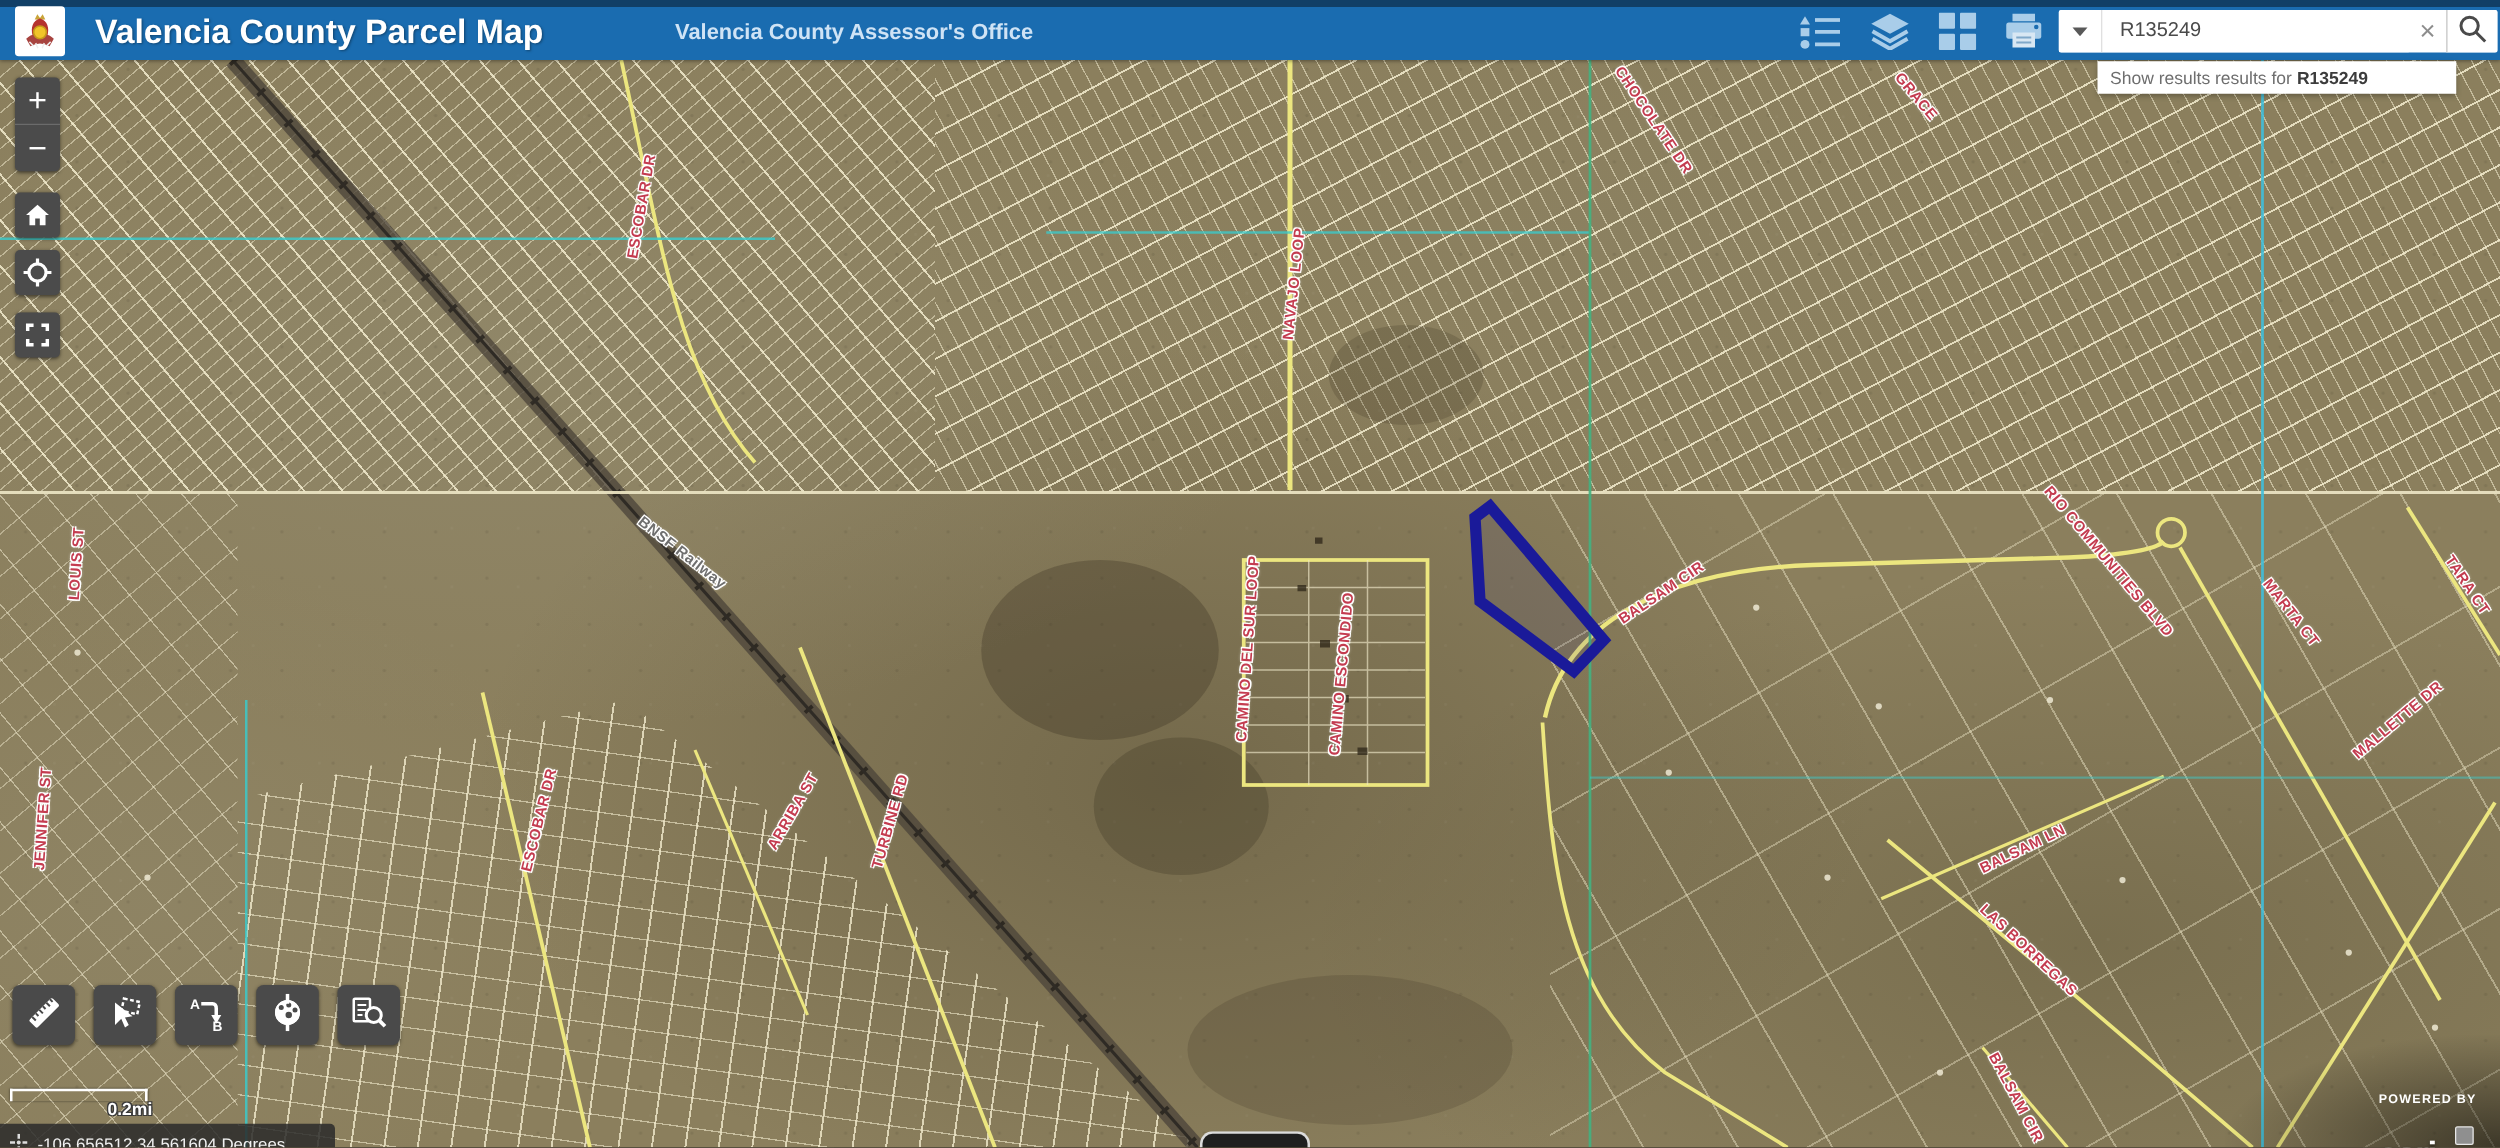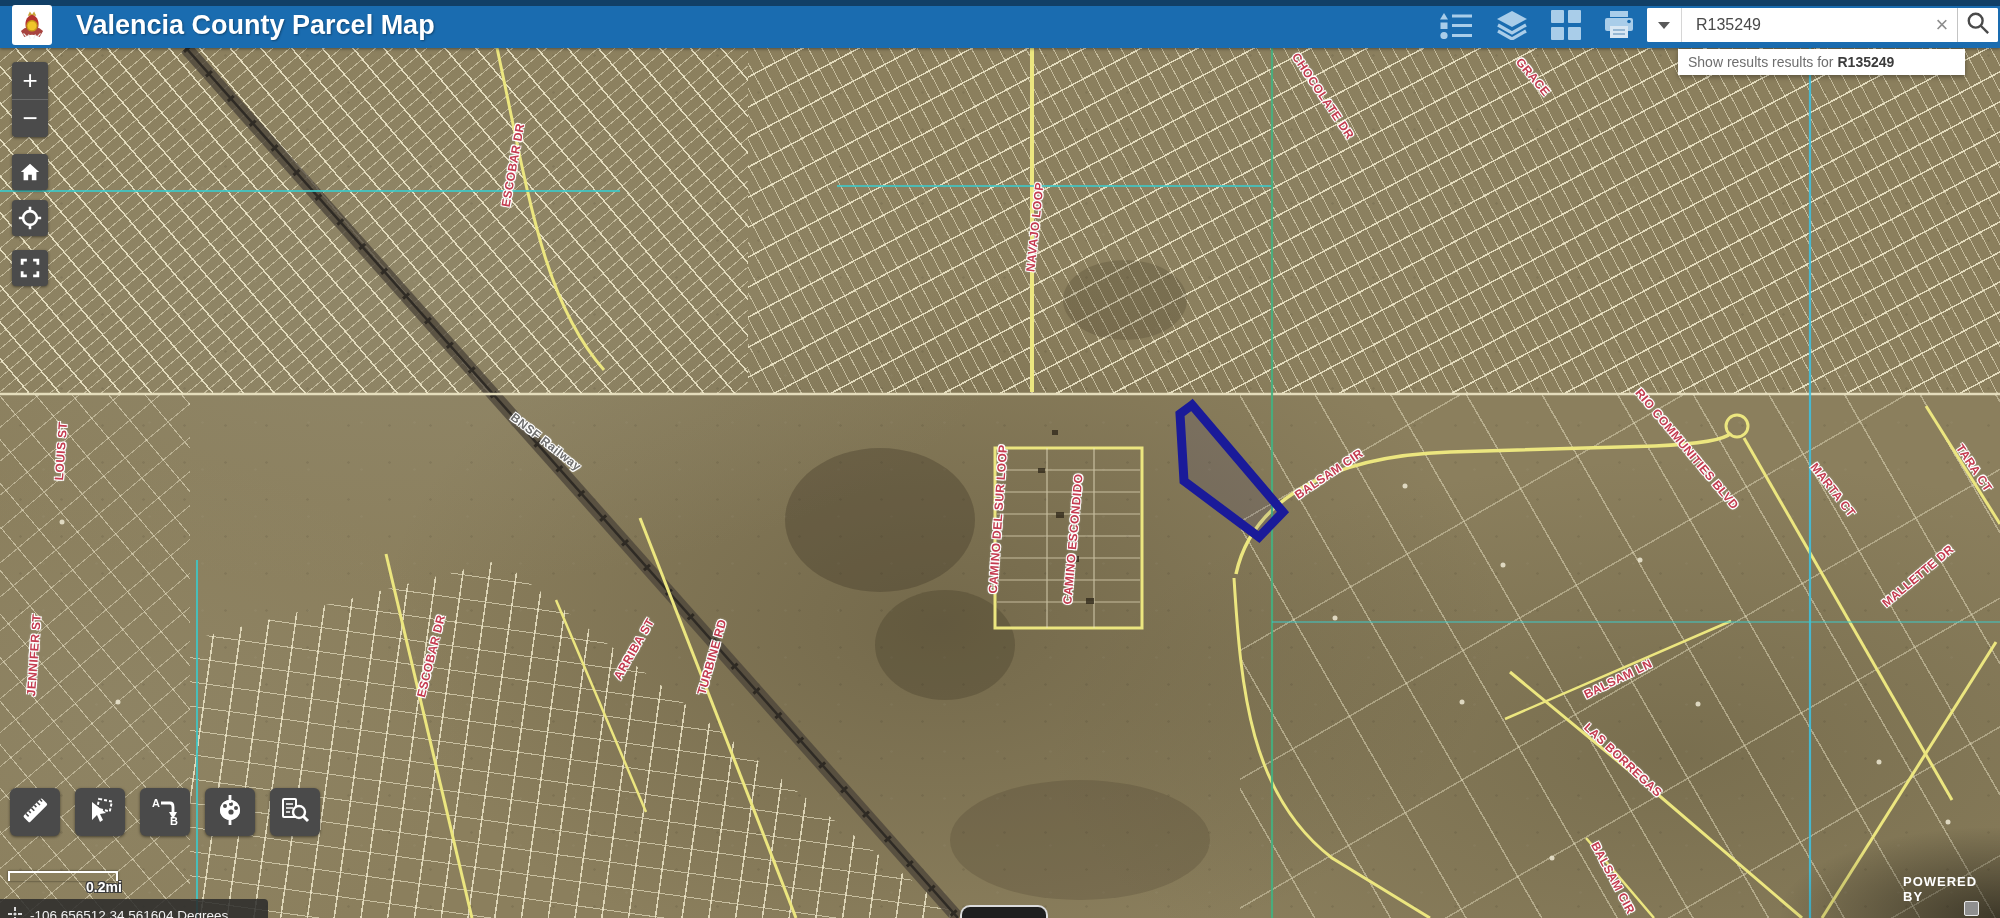--- a/index.html
+++ b/index.html
@@ -66,21 +66,21 @@
   #scalebar-label{position:absolute;left:86px;top:879px;color:#fff;font-size:14px;font-weight:bold;z-index:6;
     text-shadow:-1px -1px 0 #3a3a3a,1px -1px 0 #3a3a3a,-1px 1px 0 #3a3a3a,1px 1px 0 #3a3a3a;}
   #coords-bar{position:absolute;left:0;top:899px;width:268px;height:33px;background:rgba(42,42,42,.85);border-radius:0 4px 0 0;
     display:flex;align-items:center;z-index:6;color:#f2f2f2;font-size:13.5px;}
   #coords-icon{margin:0 8px 0 8px;}
 
   
   #corner-shade{position:absolute;right:0;bottom:0;width:220px;height:90px;z-index:5;
     background:radial-gradient(ellipse at 100% 100%, rgba(0,0,0,.55), transparent 72%);}
   #esri-block{position:absolute;left:1903px;top:874px;z-index:6;color:#fff;}
-  #powered-by{font-size:13px;font-weight:bold;letter-spacing:1px;}
+  #powered-by{font-size:10px;font-weight:bold;letter-spacing:1px;}
   #esri-brand{font-size:28px;font-weight:bold;line-height:24px;letter-spacing:-1px;text-shadow:0 1px 3px rgba(0,0,0,.6);margin-top:27px;}
   #attr-toggle{position:absolute;left:1964px;top:901px;width:13px;height:13px;background:#8f8f8f;border:1px solid #e8e8e8;border-radius:2px;z-index:6;cursor:pointer;}
   #bottom-tab{position:absolute;left:960px;top:905px;width:84px;height:13px;background:#1f1f1f;border:2px solid #dcdcdc;border-bottom:none;border-radius:10px 10px 0 0;z-index:6;cursor:pointer;}
 </style>
 </head>
 <body>
 
 <div id="app">
 
   <div id="map-canvas" style="position:absolute;inset:0;">
@@ -298,20 +298,21 @@
     <div id="logo">
       <svg width="34" height="34" viewBox="0 0 40 40">
         <polygon points="15,9 17.5,4 20,7.5 22.5,4 25,9" fill="#caa53a"></polygon>
         <path d="M20,8 C13,10 11,17 13,24 L20,30 L27,24 C29,17 27,10 20,8 Z" fill="#b5332e"></path>
         <path d="M7,27 Q13,21 20,24 Q27,21 33,27 L29,34 Q20,29 11,34 Z" fill="#a84440"></path>
         <path d="M10,30 L14,34 M16,31 L18,36 M24,31 L22,36 M30,30 L26,34" stroke="#eee" stroke-width="1.4"></path>
         <circle cx="20" cy="21" r="6" fill="#f0c529" stroke="#c59a1a" stroke-width="1.5"></circle>
       </svg>
     </div>
     <div id="app-title">Valencia County Parcel Map</div>
+    <div id="app-subtitle">Valencia County Assessor's Office</div>
 
     <div class="hbtn" style="left:1438px;">
         <span>
       <svg width="32" height="28" viewBox="0 0 32 28" fill="#a9cde9">
         <polygon points="4,2 8,8.5 0,8.5"></polygon>
             <rect x="12" y="3.5" width="20" height="3"></rect>
         <rect x="0.5" y="11.5" width="7" height="6.5"></rect>
             <rect x="12" y="13" width="20" height="3"></rect>
         <circle cx="4" cy="24.5" r="3.6"></circle>
             <rect x="12" y="23" width="20" height="3"></rect>

